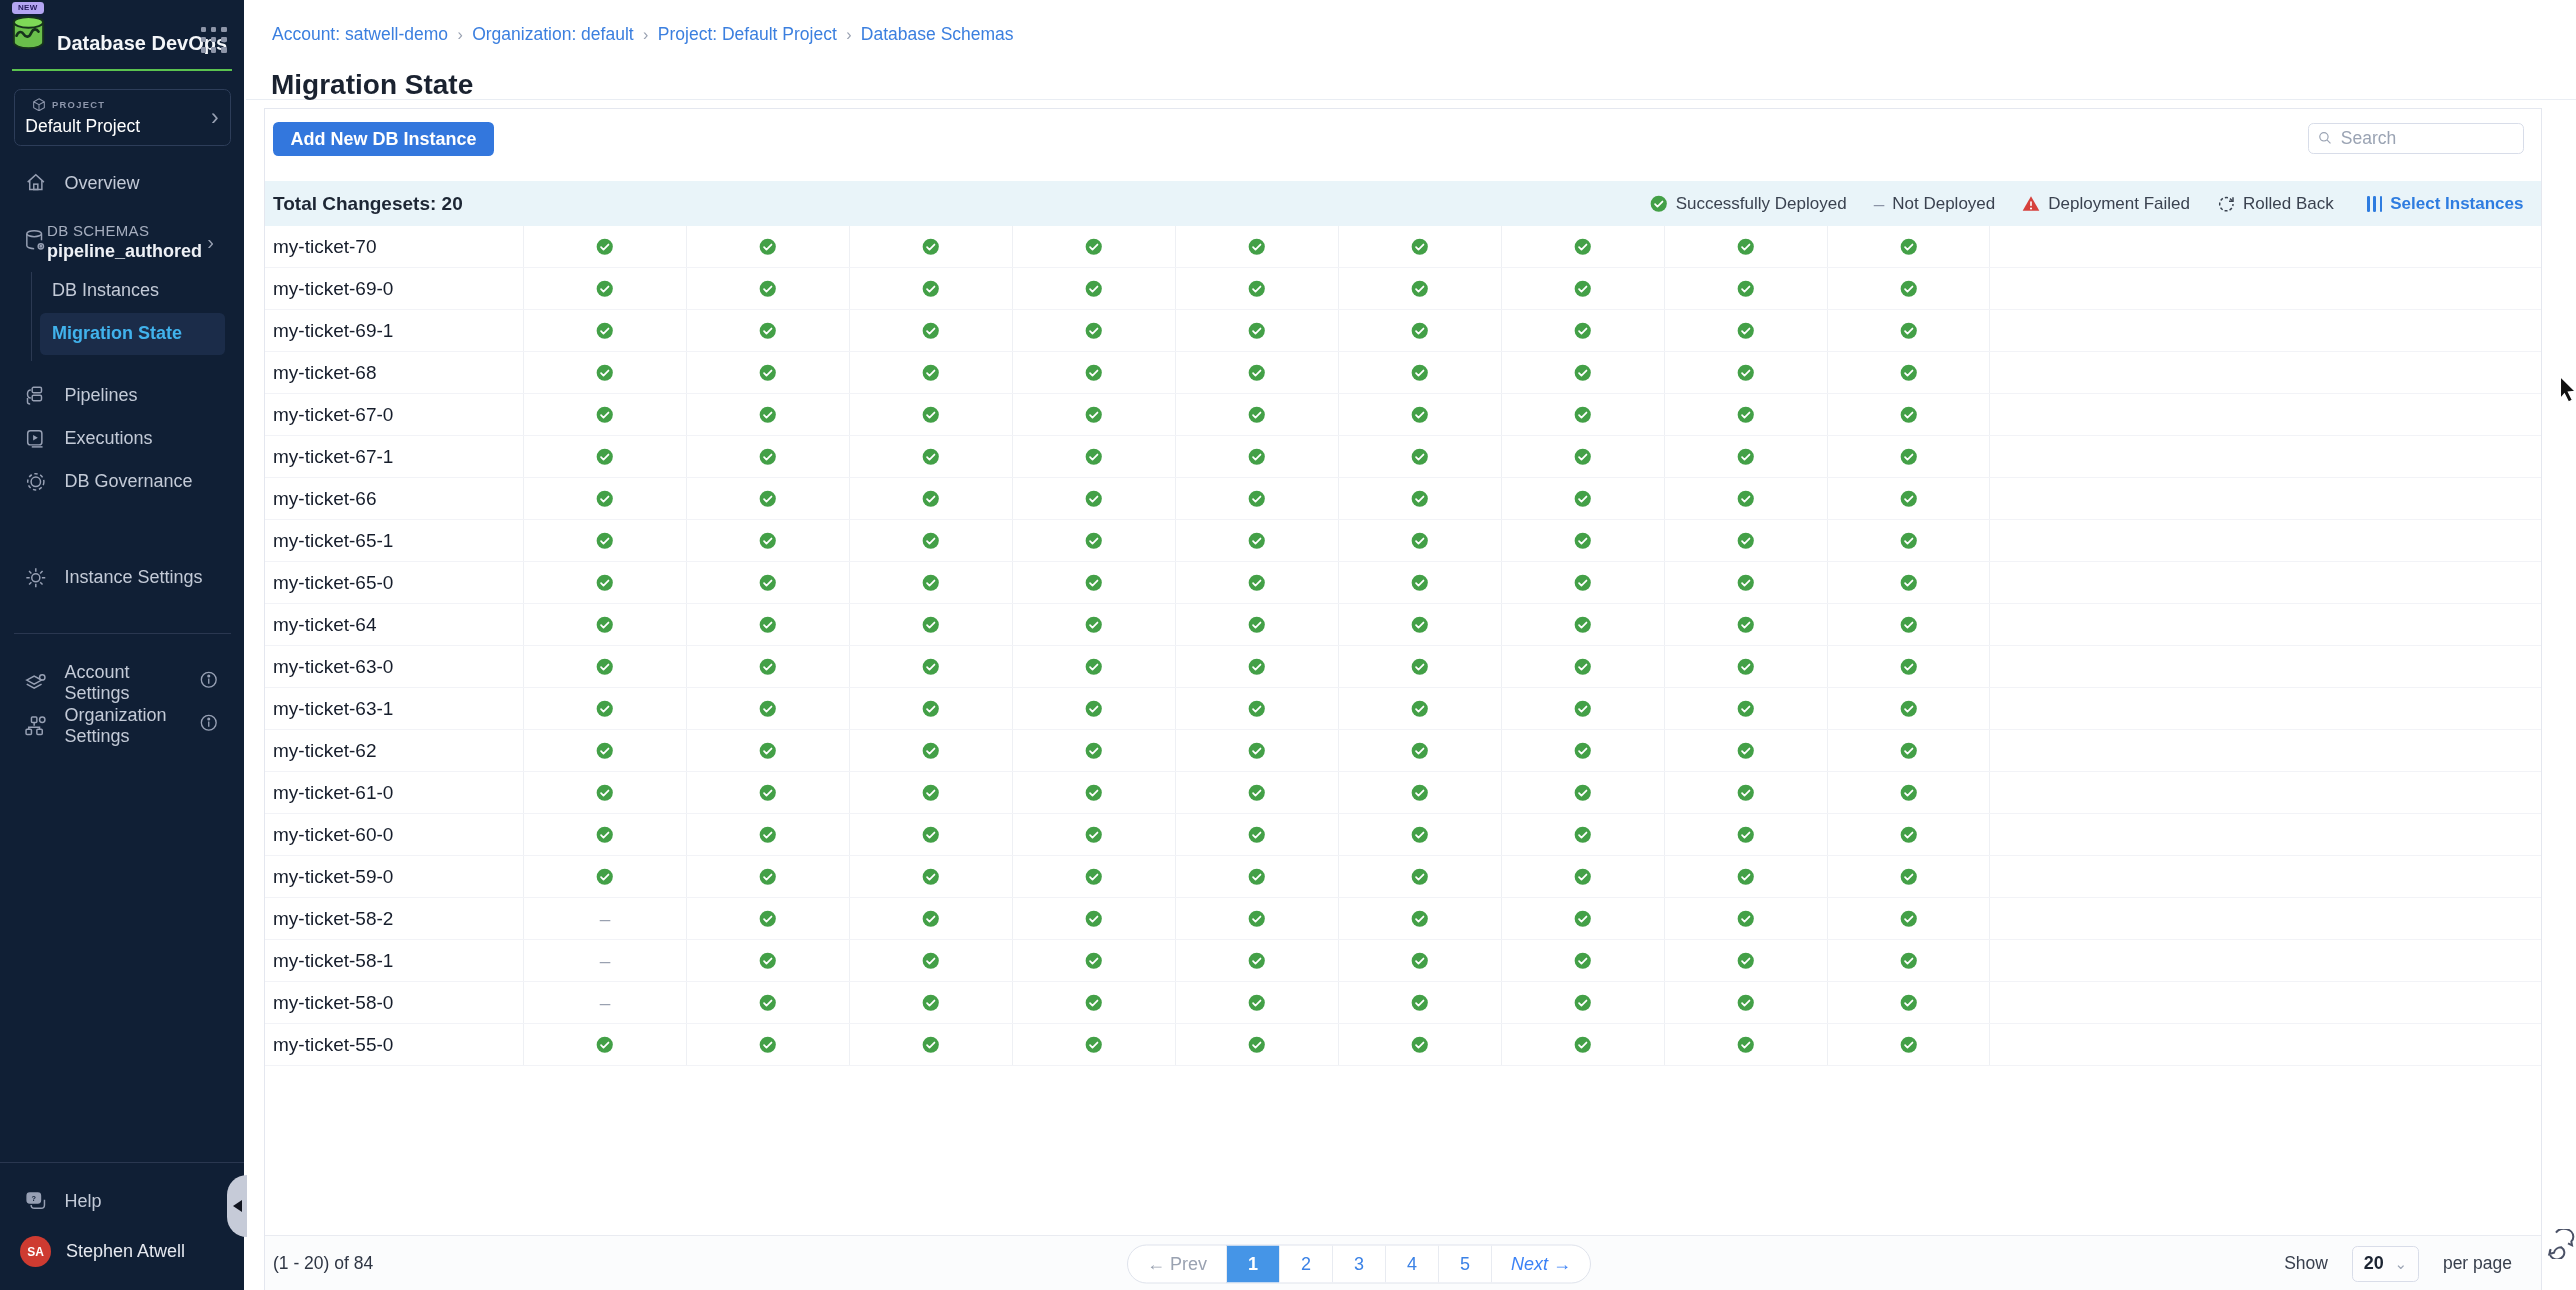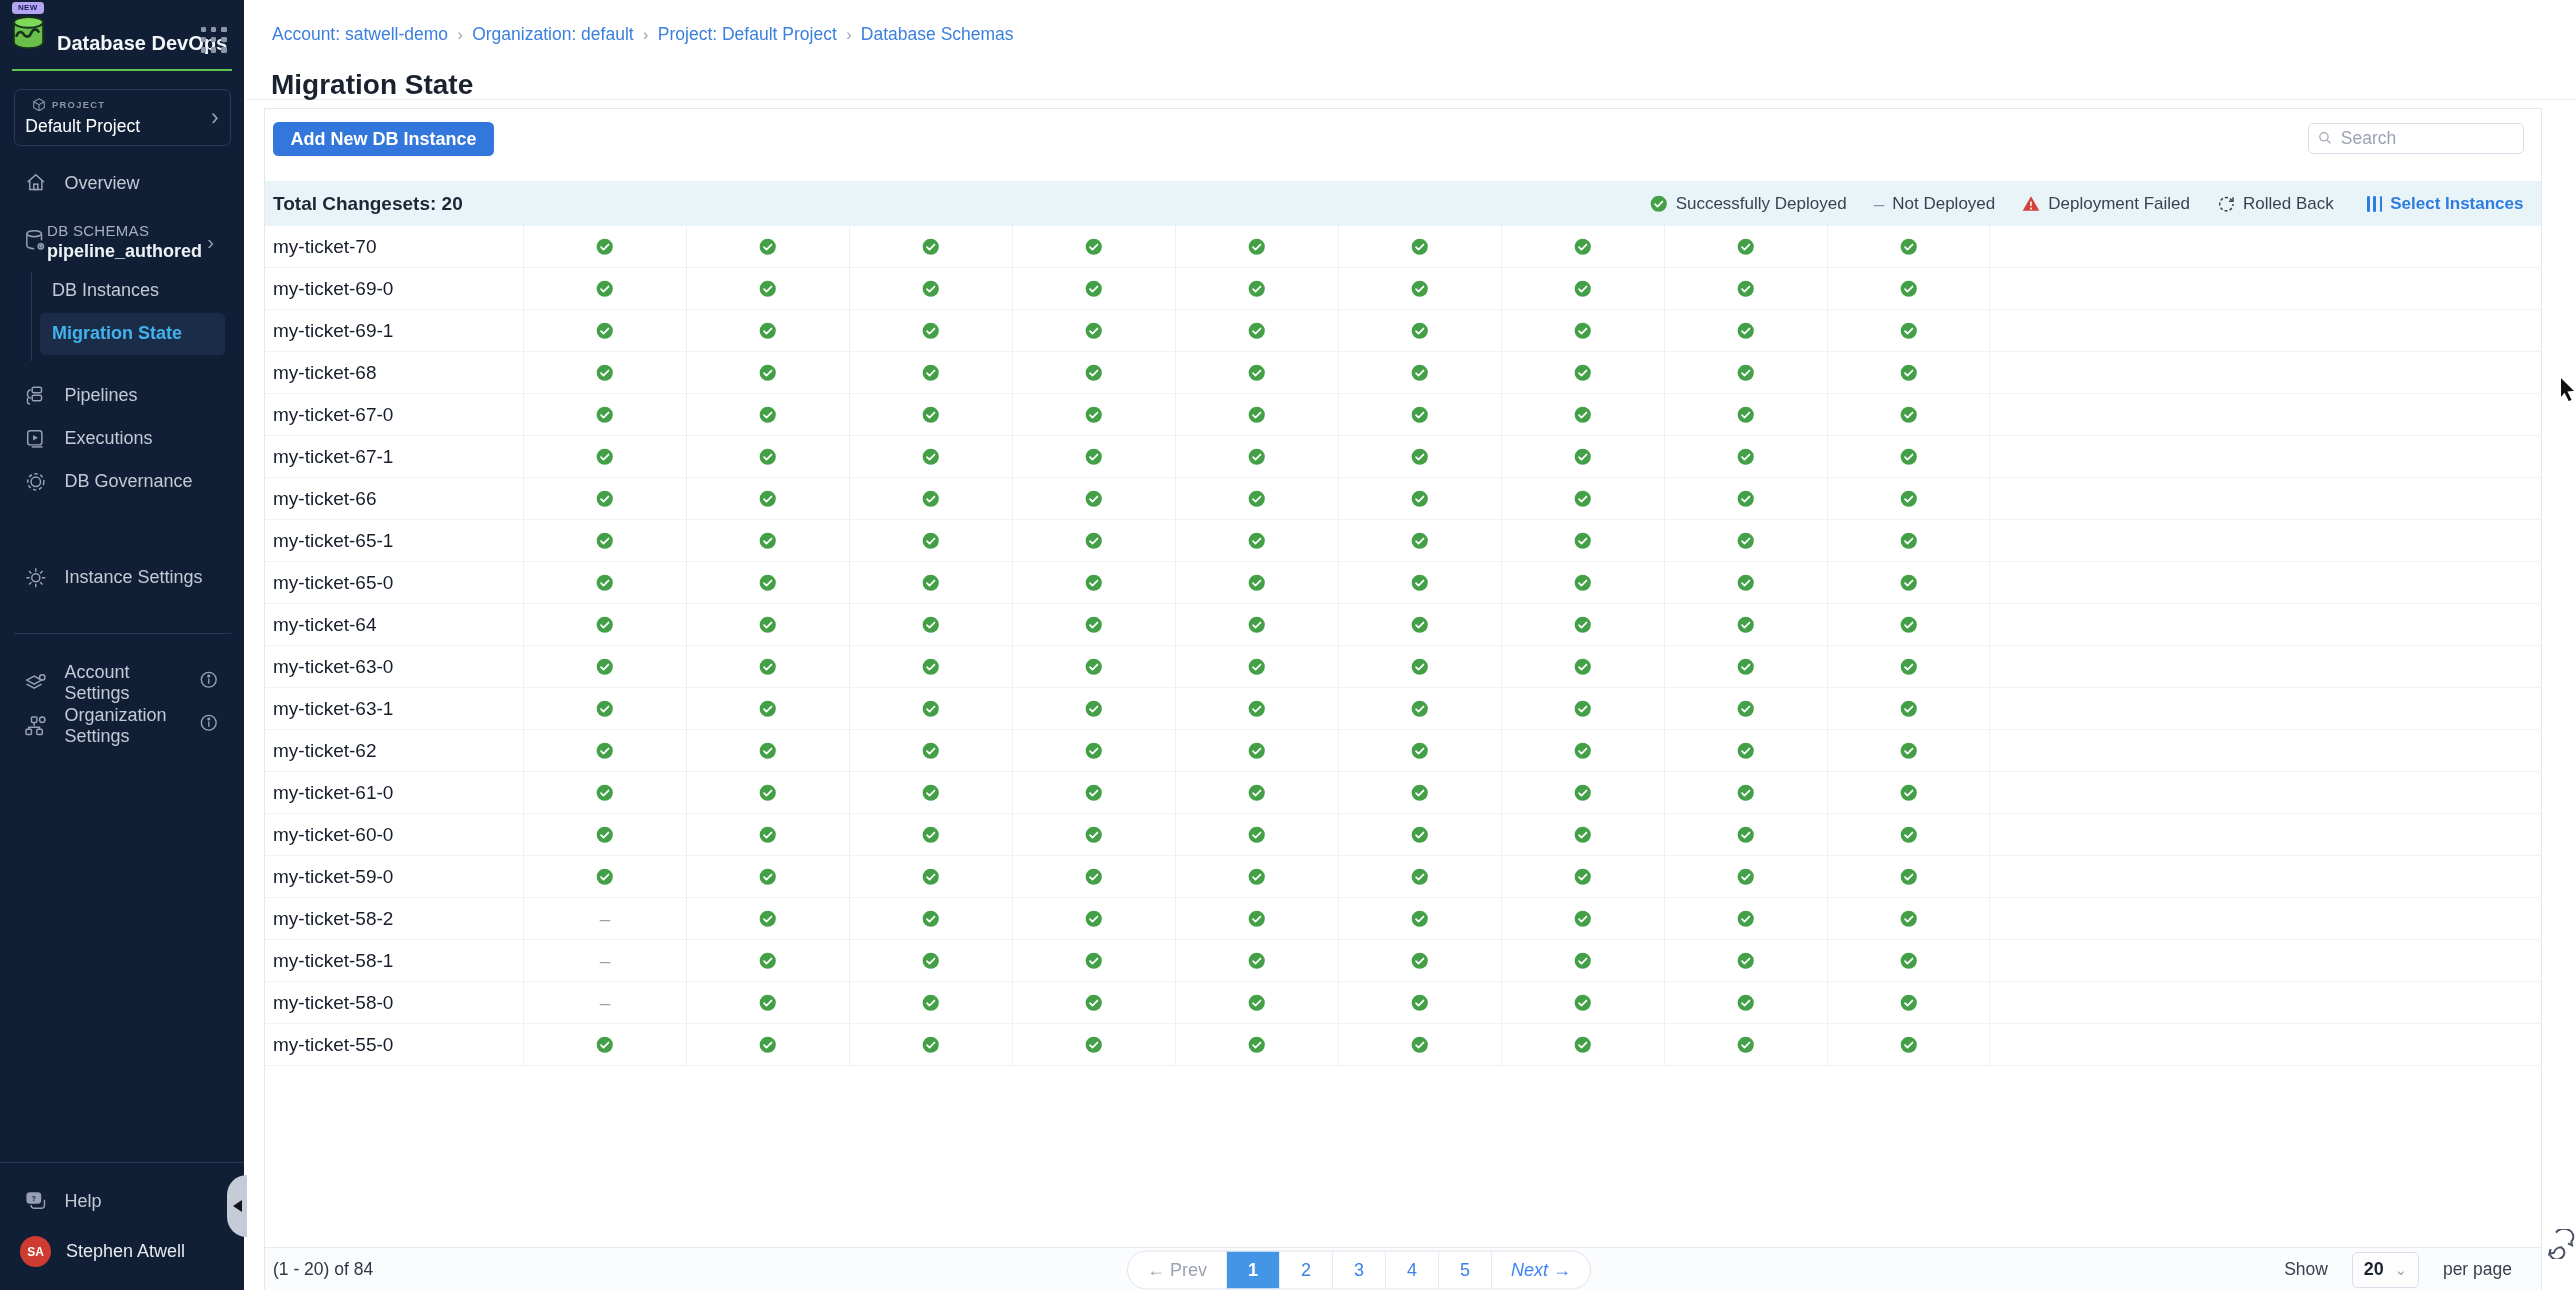--- a/index.html
+++ b/index.html
@@ -123,21 +123,21 @@
   .th.first { justify-content:flex-start; border-left:none; padding-left:8px; text-align:left; }
   .th:last-child { border-right:0.7px solid #eceef3; }
   .trow { height:42px; border-bottom:1.3px solid #f2f3f7; }
   .td { display:flex; align-items:center; justify-content:center; border-left:0.7px solid #eef0f4; }
   .td.first { justify-content:flex-start; border-left:none; padding-left:8px;
     font-size:19px; color:#161d2b; }
   .td:last-child { border-right:0.7px solid #eef0f4; }
   .dash { color:#99a1b0; font-size:19px; }
 
   .footer {
-    position:absolute; left:0; right:0; bottom:0; height:44px; background:#fbfcfd;
+    position:absolute; left:0; right:0; bottom:0; height:56px; background:#fbfcfd;
     border-top:0.7px solid #e9ebf1; display:flex; align-items:center;
   }
   .range-text { margin-left:8px; font-size:17.5px; color:#2f3644; }
   .pager {
     position:absolute; left:862px; top:50%; transform:translateY(-50%);
     display:flex; align-items:stretch; height:39px; background:#fff;
     border:0.7px solid #dfe3ec; border-radius:20px; overflow:hidden;
   }
   .pg { display:flex; align-items:center; justify-content:center; font-size:18px; cursor:pointer; }
   .pg-prev { padding:0 19px; color:#9aa2b1; }

